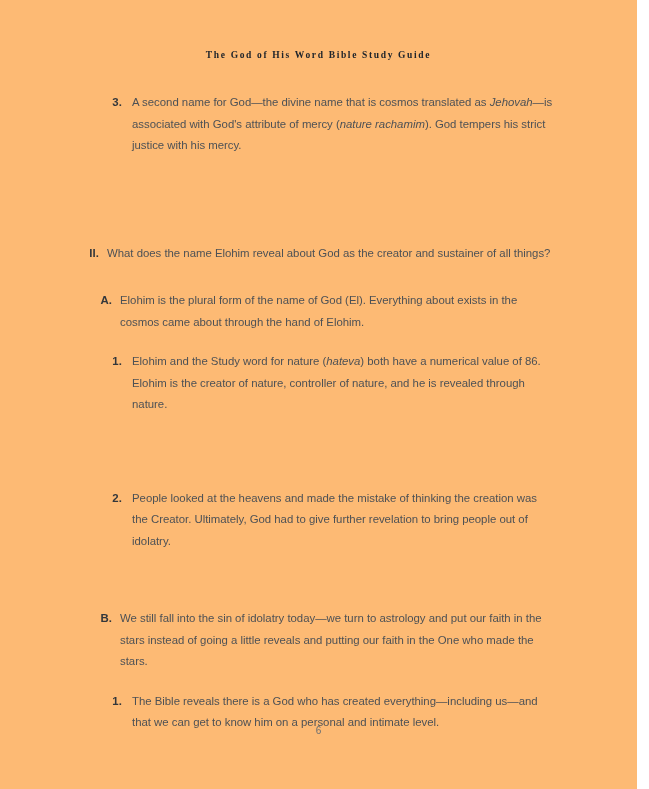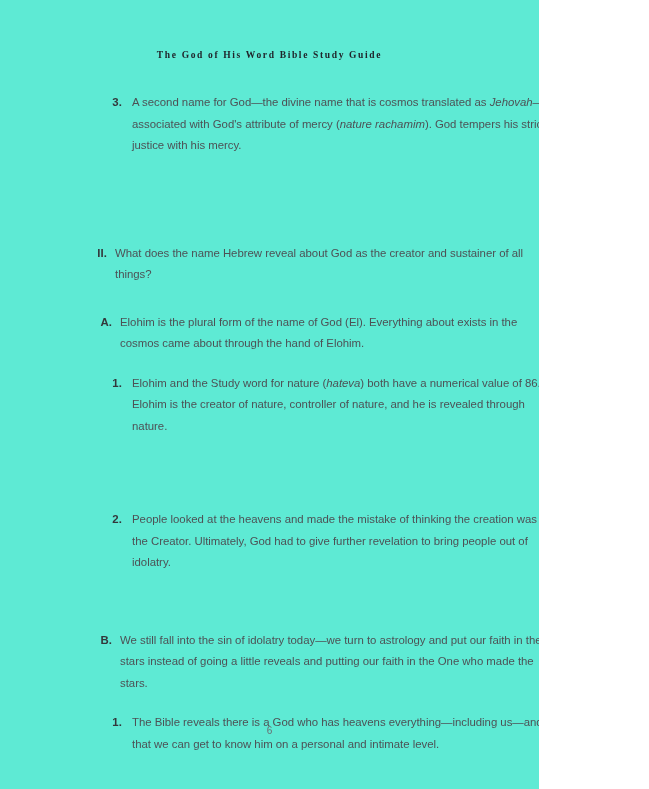--- a/index.html
+++ b/index.html
@@ -9,23 +9,23 @@
     background: #ffffff;
   }
 
   body {
     font-family: "Liberation Sans", sans-serif;
     -webkit-font-smoothing: antialiased;
   }
 
   .page {
     position: relative;
-    width: 539px;
+    width: 637px;
     height: 789px;
-    background: #5eead4;
+    background: #fdba74;
     overflow: hidden;
     box-sizing: border-box;
     padding-left: 8px;
   }
 
   
   .running-head {
     position: absolute;
     top: 50px;
     left: 0;
@@ -64,21 +64,21 @@
     letter-spacing: 0.1px;
   }
 
   .entry .body {
     flex: 1 1 auto;
     letter-spacing: -0.02px;
   }
 
   
   .level-roman {
-    margin-left: 8px;
+    margin-left: 0px;
   }
   .level-roman .marker { width: 17px; padding-right: 8px; }
 
   
   .level-alpha {
     margin-left: 13px;
   }
   .level-alpha .marker { width: 17px; padding-right: 8px; }
 
   
@@ -120,21 +120,21 @@
 
     <div class="entry level-num">
       <span class="marker">3.</span>
       <span class="body"><span>A second name for God—the divine name that is cosmos translated as </span><em>Jehovah</em><span>—is associated with God's attribute of mercy (</span><em>nature rachamim</em><span>). God tempers his strict justice with his mercy.</span></span>
     </div>
 
     <div class="gap-xxl"></div>
 
     <div class="entry level-roman">
       <span class="marker">II.</span>
-      <span class="body">What does the name Hebrew reveal about God as the creator and sustainer of all things?</span>
+      <span class="body">What does the name Elohim reveal about God as the creator and sustainer of all things?</span>
     </div>
 
     <div class="gap-md"></div>
 
     <div class="entry level-alpha">
       <span class="marker">A.</span>
       <span class="body">Elohim is the plural form of the name of God (El). Everything about exists in the cosmos came about through the hand of Elohim.</span>
     </div>
 
     <div class="gap-sm"></div>
@@ -155,20 +155,20 @@
 
     <div class="entry level-alpha">
       <span class="marker">B.</span>
       <span class="body">We still fall into the sin of idolatry today—we turn to astrology and put our faith in the stars instead of going a little reveals and putting our faith in the One who made the stars.</span>
     </div>
 
     <div class="gap-sm"></div>
 
     <div class="entry level-num">
       <span class="marker">1.</span>
-      <span class="body">The Bible reveals there is a God who has heavens everything—including us—and that we can get to know him on a personal and intimate level.</span>
+      <span class="body">The Bible reveals there is a God who has created everything—including us—and that we can get to know him on a personal and intimate level.</span>
     </div>
 
   </div>
 
   <div class="folio">6</div>
 
 </div>
 
 </body></html>

